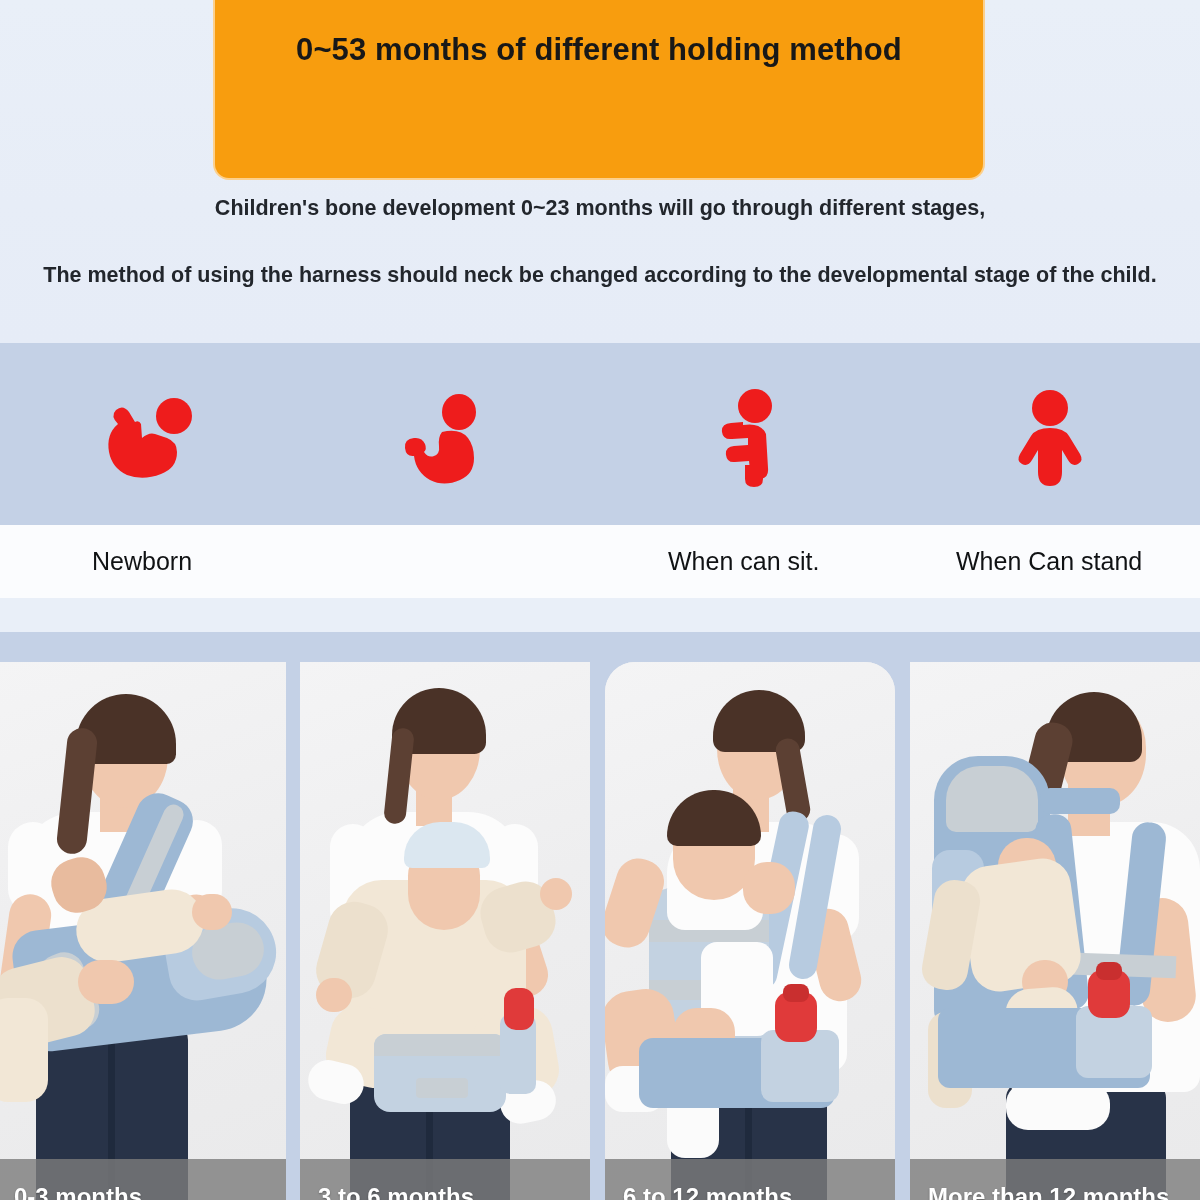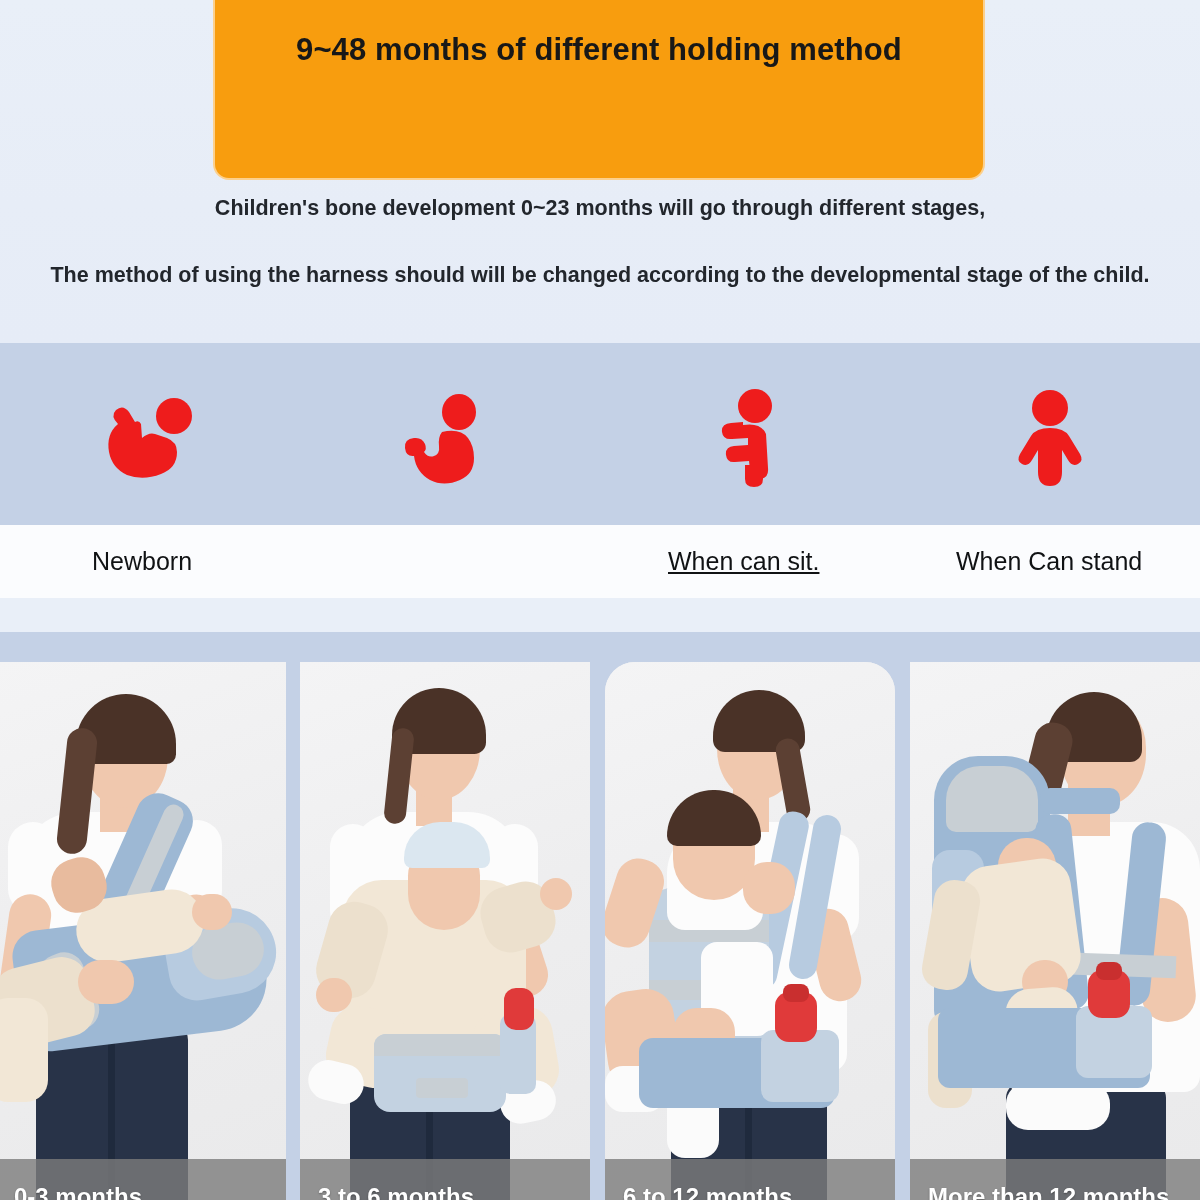--- a/index.html
+++ b/index.html
@@ -183,25 +183,25 @@
   .rnd { border-radius: 50%; }
 </style>
 </head>
 <body>
 
 <div class="page">
 
   <div class="intro">
 
     <div class="banner">
-      <div class="banner-title">9~48 months of different holding method</div>
+      <div class="banner-title">0~53 months of different holding method</div>
     </div>
 
     <div class="intro-line1">Children's bone development 0~23 months will go through different stages,</div>
-    <div class="intro-line2">The method of using the harness should will be changed according to the developmental stage of the child.</div>
+    <div class="intro-line2">The method of using the harness should neck be changed according to the developmental stage of the child.</div>
   </div>
 
   <div class="icon-band">
 
     <div class="icon-cell" style="left:0px;">
       <div class="glyph">
         <svg width="100" height="88" viewBox="0 0 100 88" aria-hidden="true">
           <g fill="#ee1c1c">
             <circle cx="74" cy="22" r="18"></circle>
             <path d="M18 30 q-8 -8 -2 -14 q7 -6 13 2 l6 10 q4 -2 6 2 l1 14 q7 -6 13 -4 l12 4 q10 4 10 14 q0 16 -16 22 q-18 7 -34 1 Q12 74 9 58 Q6 40 18 30 Z"></path>
@@ -240,21 +240,21 @@
             <circle cx="38" cy="18" r="18"></circle>
             <path d="M38 38 q14 0 19 8 l11 18 q4 7 -2 10 q-6 3 -10 -4 l-6 -10 l0 22 q0 14 -12 14 q-12 0 -12 -14 l0 -22 l-6 10 q-4 7 -10 4 q-6 -3 -2 -10 l11 -18 q5 -8 19 -8 Z"></path>
           </g>
         </svg>
       </div>
     </div>
   </div>
 
   <div class="label-band">
     <div class="label-cell" style="left:0px;   padding-left:92px;">Newborn</div>
-    <div class="label-cell" style="left:600px; padding-left:68px;text-decoration:underline;">When can sit.</div>
+    <div class="label-cell" style="left:600px; padding-left:68px;">When can sit.</div>
     <div class="label-cell" style="left:900px; padding-left:56px;">When Can stand</div>
   </div>
 
   <div class="photo-strip">
 
     <div class="panel" style="left:-4px;">
       <div class="scene">
 
         <div class="fig jeans" style="left:40px;  top:360px; width:152px; height:212px; border-radius:18px 18px 0 0;"></div>
         <div class="fig jeans2" style="left:112px; top:380px; width:7px;   height:192px;"></div>

